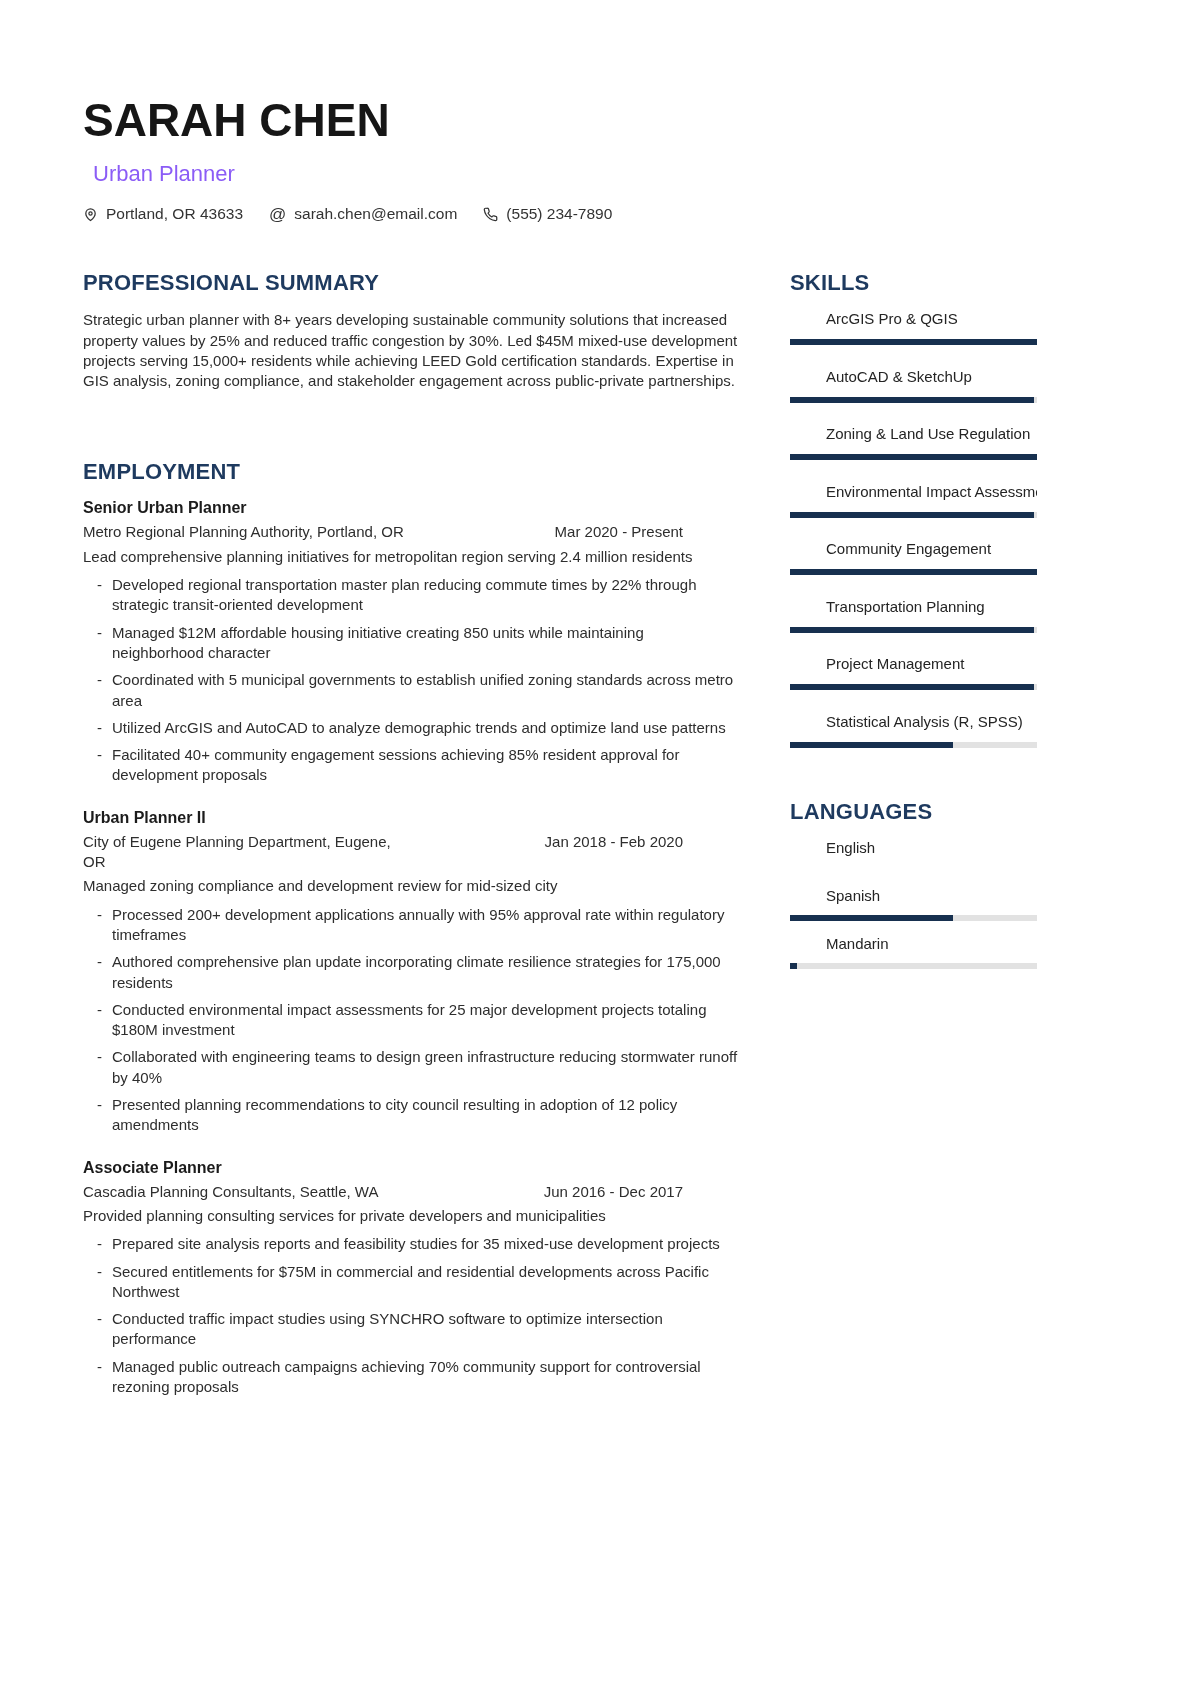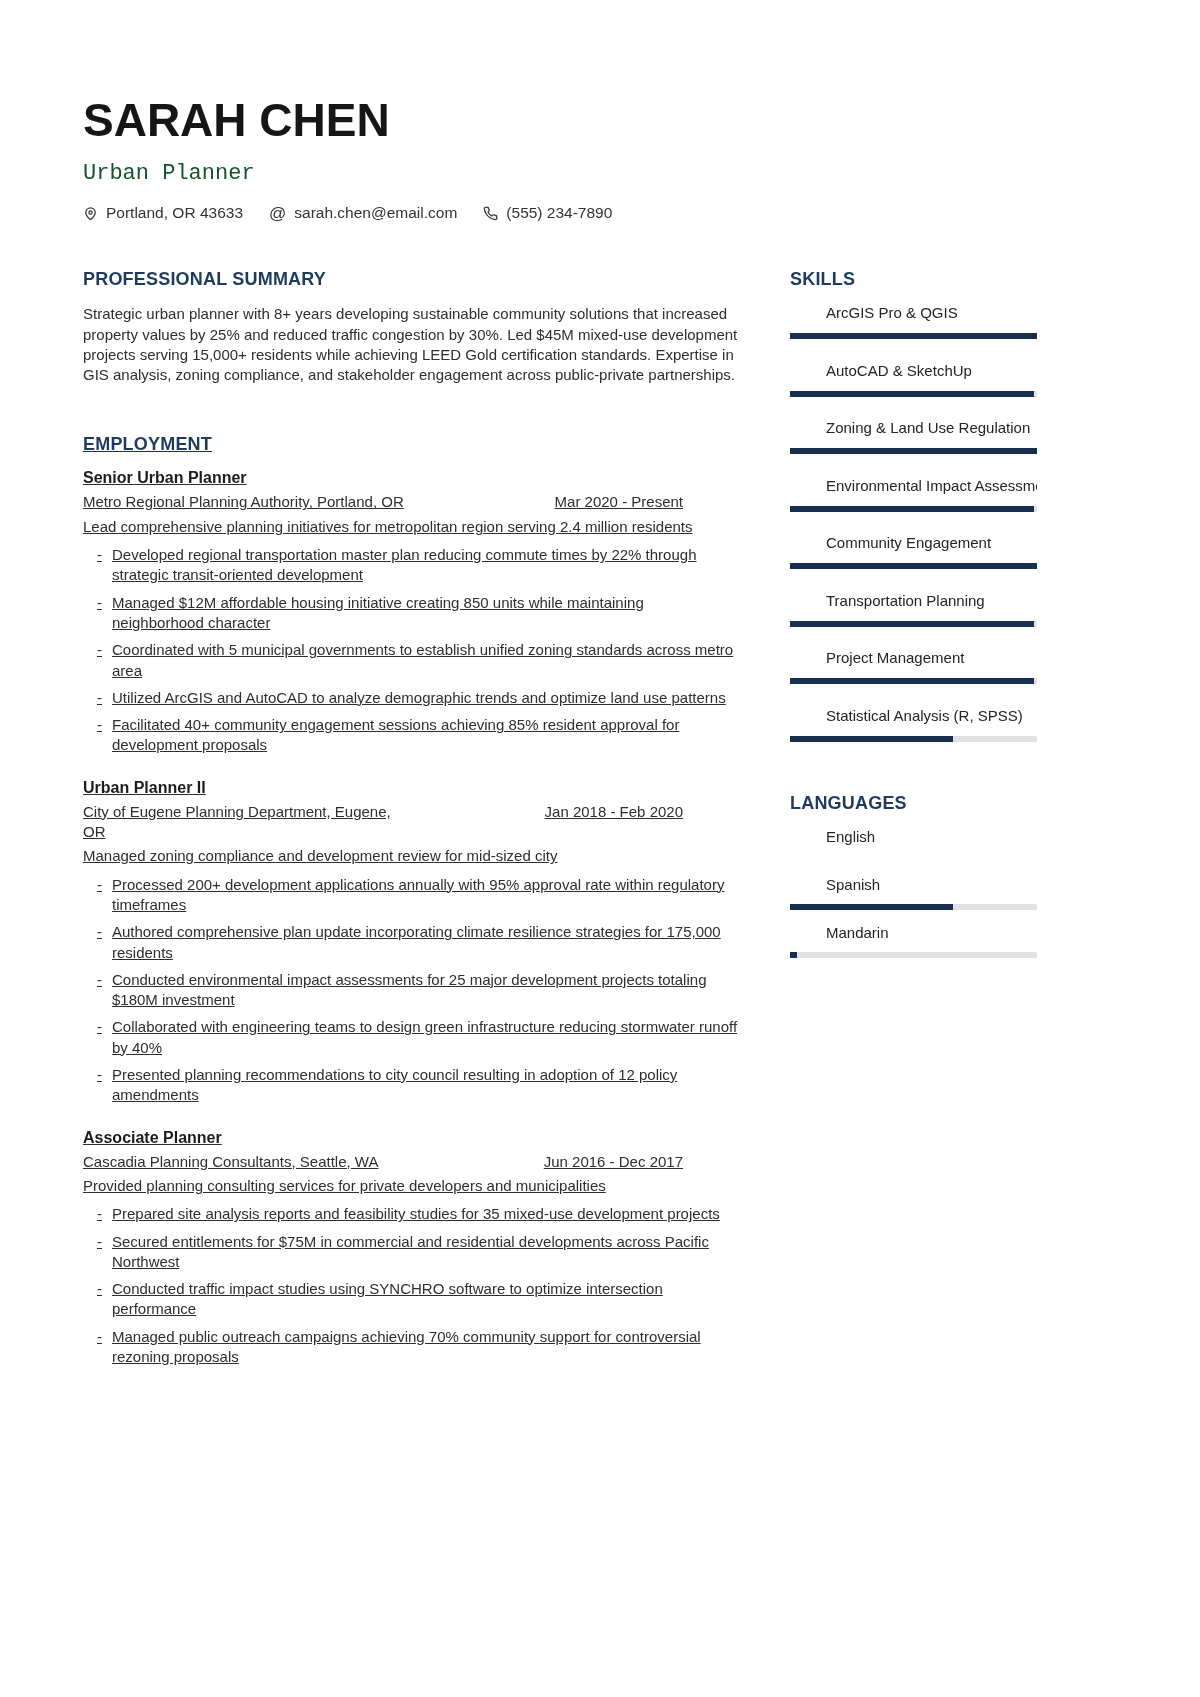--- a/index.html
+++ b/index.html
@@ -17,23 +17,22 @@
   .name {
     font-size: 46px;
     font-weight: 700;
     color: #161616;
     letter-spacing: 0;
     margin: 0 0 17px 0;
     line-height: 1.05;
   }
   .person-title {
     font-size: 22px;
-    color: #14532d;
-    margin: 0 0 18px 0;
-    font-family: Liberation Mono, monospace;
+    color: #8b5cf6;
+    margin: 0 0 18px 10px;
   }
   .contact-row {
     display: flex;
     align-items: center;
     gap: 26px;
     font-size: 15.5px;
     color: #333333;
   }
   .contact-item { display: flex; align-items: center; gap: 8px; }
   .contact-item svg { display: block; }
@@ -41,35 +40,35 @@
     font-size: 17px;
     font-weight: 500;
     color: #333333;
     line-height: 1;
   }
   
   .columns { display: flex; margin-top: 47px; }
   .left-col { width: 655px; flex: none; }
   .right-col { width: 325px; flex: none; margin-left: 52px; }
   .sec-heading {
-    font-size: 18px;
+    font-size: 22px;
     font-weight: 700;
     color: #1e3a5f;
     letter-spacing: 0.2px;
     margin: 0 0 14px 0;
   }
   
   .summary-text {
     font-size: 15px;
     line-height: 20.3px;
     color: #2e2e2e;
     margin: 0;
   }
   
-  .employment-section { margin-top: 49px; text-decoration: underline; }
+  .employment-section { margin-top: 68px; }
   .job { margin-bottom: 23px; }
   .job-title-line {
     font-size: 16px;
     font-weight: 700;
     color: #1b1b1b;
     margin-bottom: 5px;
   }
   .job-meta {
     display: flex;
     font-size: 15px;

